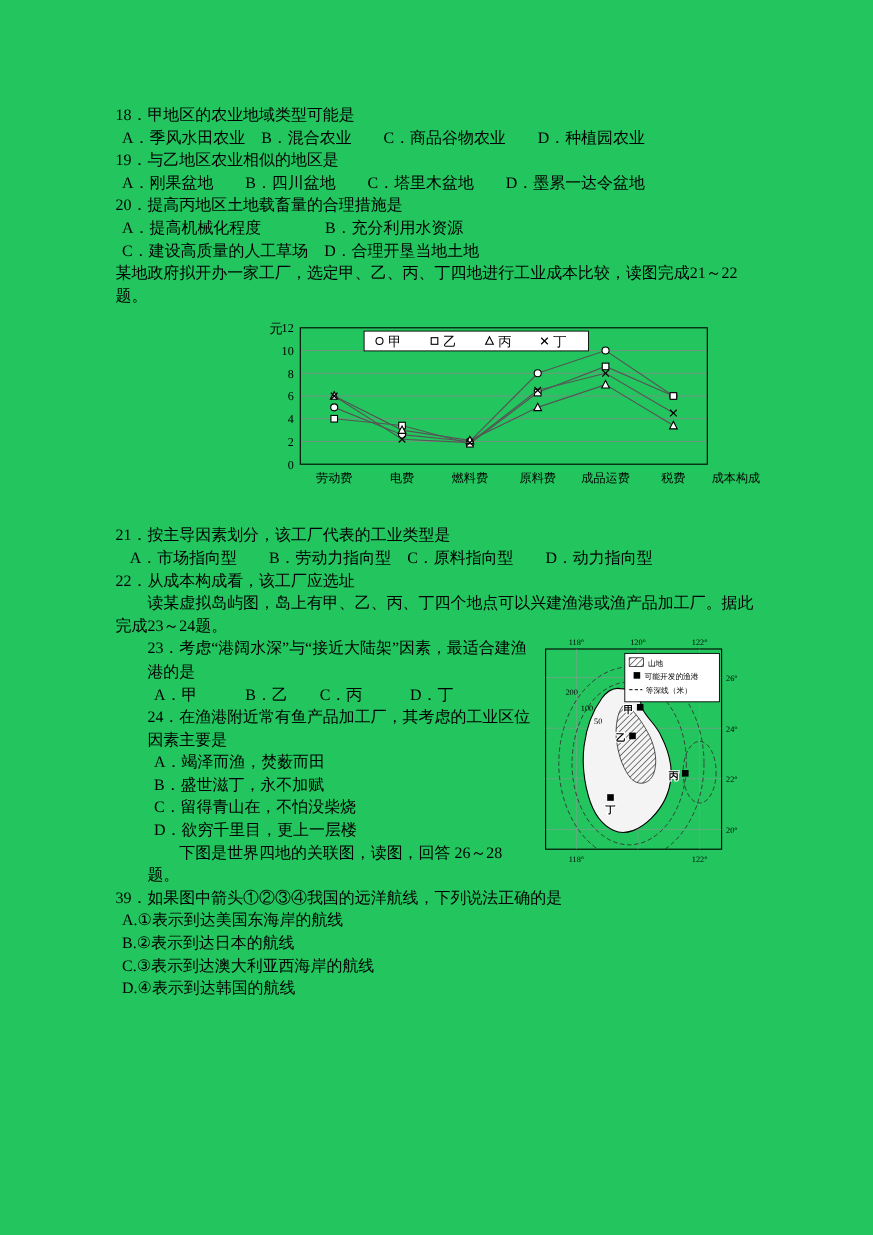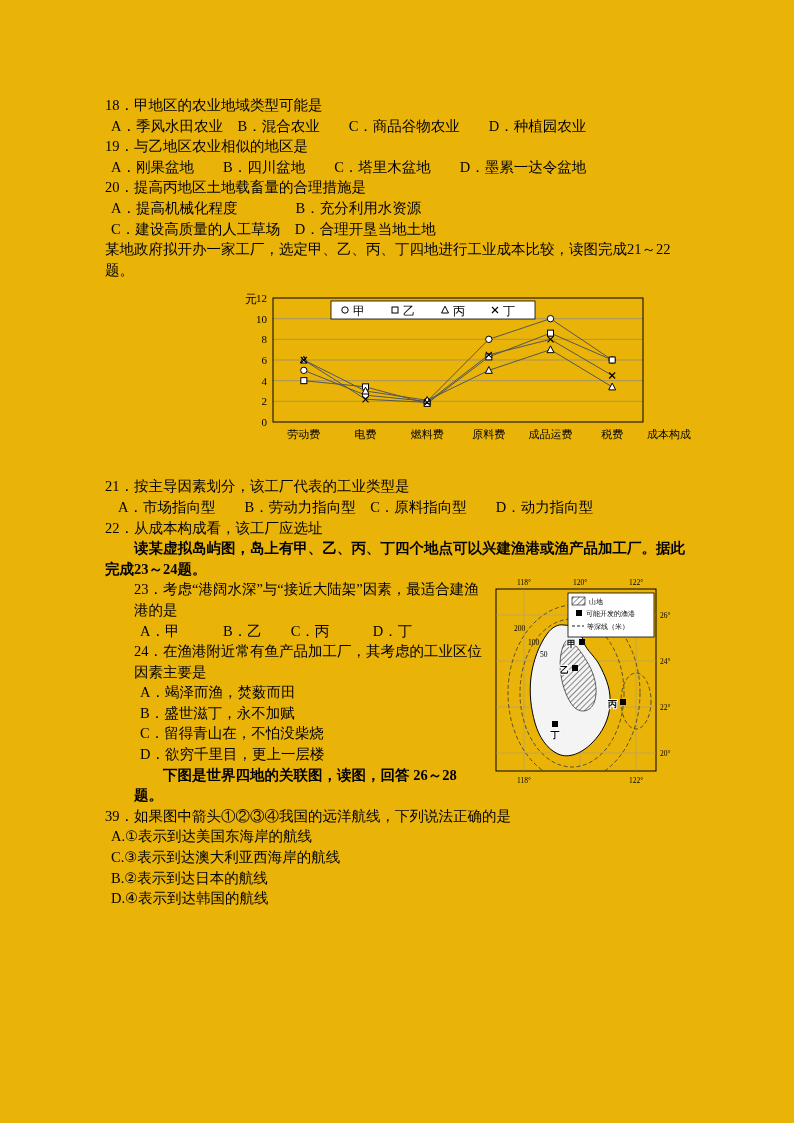--- a/index.html
+++ b/index.html
@@ -1,22 +1,22 @@
 <!DOCTYPE html>
 <html><head>
 <meta charset="utf-8">
 <style>
   * { margin:0; padding:0; box-sizing:border-box; }
   html,body { background:#fff; }
   body { width:794px; height:1123px; font-family:"Liberation Serif", serif; color:#000; }
-  .page { width:794px; height:1123px; padding:95px 98px 47px 105px; overflow:hidden; background:#eab308; }
+  .page { width:794px; height:1123px; padding:95px 98px 47px 105px; overflow:hidden; background:#22c55e; }
   .ln { font-size:14.5px; line-height:20.6px; }
   .opt { padding-left:6px; }
   .opt2 { padding-left:13px; }
-  .ind2 { text-indent:29px;font-weight:bold; }
+  .ind2 { text-indent:29px; }
   .chart-wrap { margin:8px 0 12px 122px; }
   .twocol { display:flex; align-items:flex-start;justify-content:flex-end; }
   .col-l { width:350px; }
   .col-r { width:212px; margin-left:0px; margin-top:-6px; }
   svg text { font-family:"Liberation Serif", serif; fill:#000; }
   .maplabel { paint-order:stroke; stroke:#fff; stroke-width:2px; font-weight:bold; }
 </style>
 </head>
 <body>
 
@@ -181,17 +181,17 @@
         <text x="176" y="45" font-size="7.5">26°</text>
         <text x="176" y="91" font-size="7.5">24°</text>
         <text x="176" y="137" font-size="7.5">22°</text>
         <text x="176" y="183" font-size="7.5">20°</text>
       </svg>
     </div>
   </div>
 
   <p class="ln">39．如果图中箭头①②③④我国的远洋航线，下列说法正确的是</p>
   <p class="ln opt">A.①表示到达美国东海岸的航线</p>
+  <p class="ln opt">B.②表示到达日本的航线</p>
   <p class="ln opt">C.③表示到达澳大利亚西海岸的航线</p>
-  <p class="ln opt">B.②表示到达日本的航线</p>
   <p class="ln opt">D.④表示到达韩国的航线</p>
 
 </div>
 
 </body></html>

